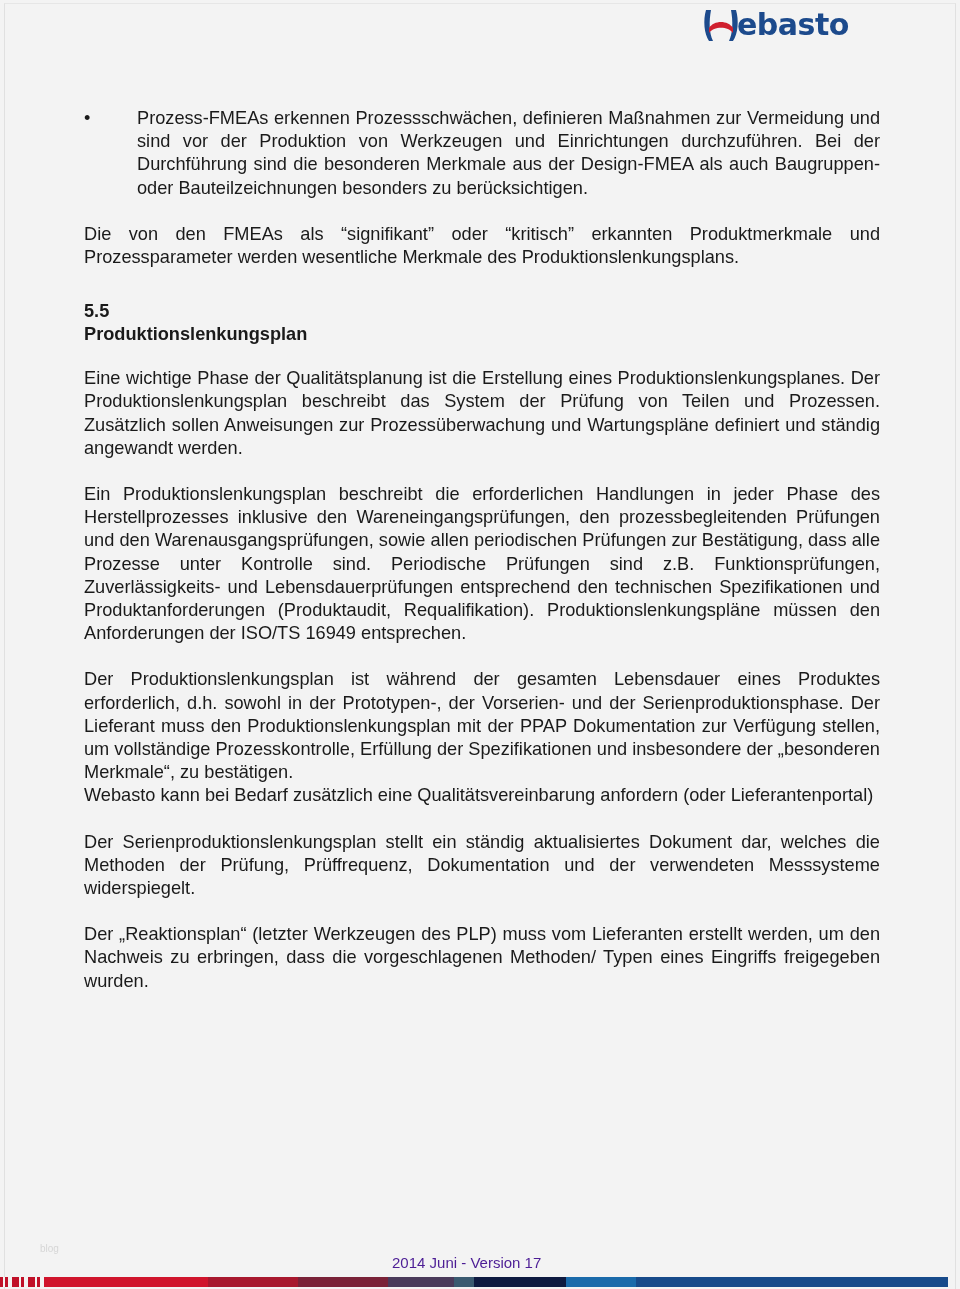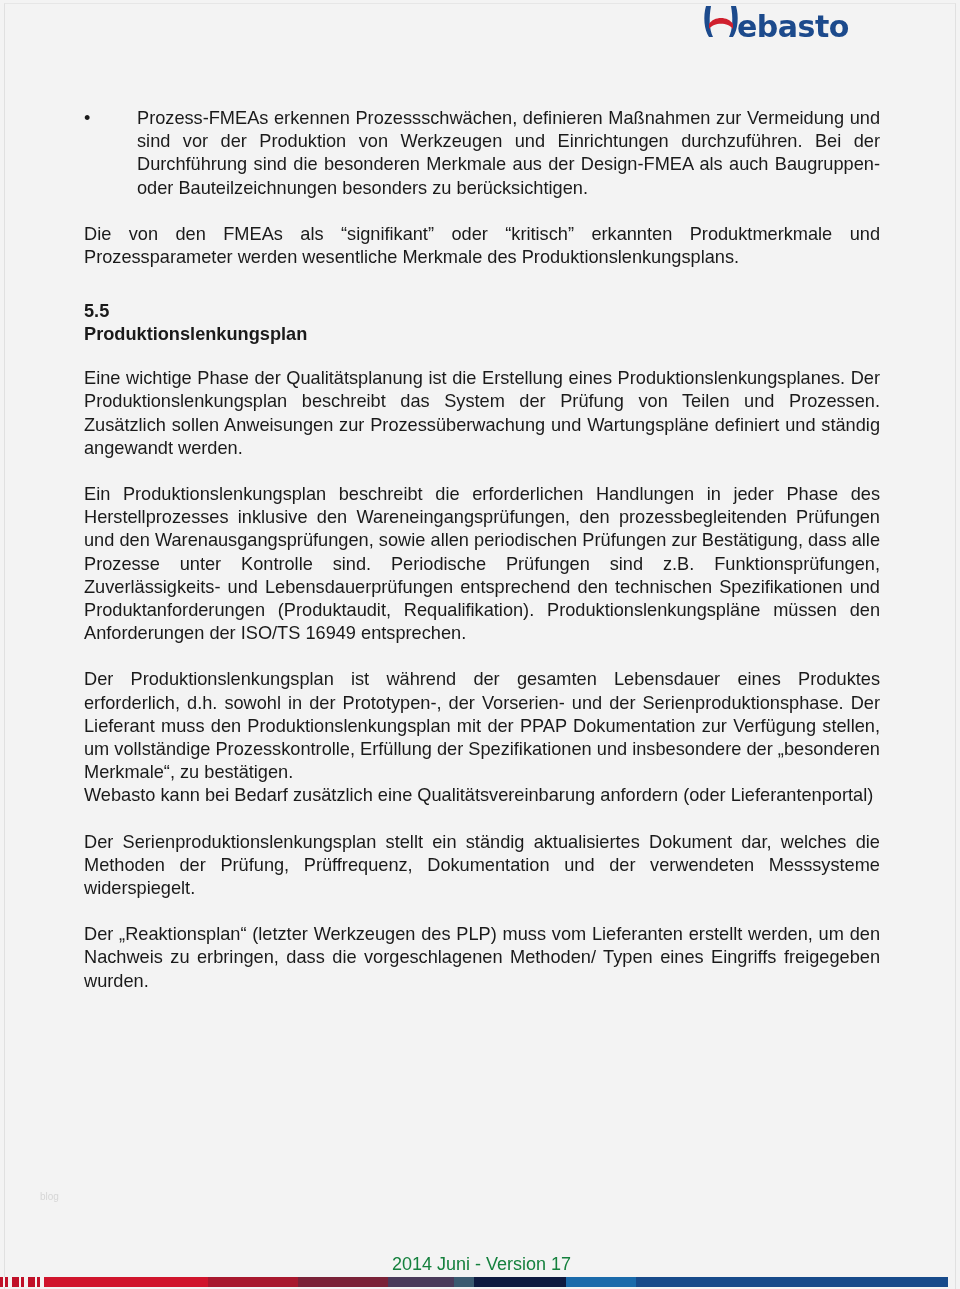--- a/index.html
+++ b/index.html
@@ -9,22 +9,22 @@
       font-family: "Liberation Sans", sans-serif;
       color: #1a1a1a;
       position: relative;
     }
     .page-frame {
       position: absolute; left: 4px; top: 3px; right: 4px; bottom: 0;
       border-left: 1px solid #e0e0e0; border-right: 1px solid #e0e0e0; border-top: 1px solid #e6e6e6;
       pointer-events: none;
     }
     .logo {
-      position: absolute; left: 702px; top: 0px; height: 40px;
-      display: flex; align-items: flex-end;
+      position: absolute; left: 702px; top: 8px; height: 40px;
+      display: flex; align-items: flex-start;
     }
     .logo svg { display: block; }
     .logo-text {
       font-family: "DejaVu Sans", sans-serif;
       font-weight: bold; font-size: 30px; color: #1c4a8c;
       letter-spacing: -0.5px; margin-left: -3px; line-height: 1;
       position: relative; top: 2px;
     }
     .content {
       position: absolute; left: 84px; top: 107px; width: 796px;
@@ -35,24 +35,24 @@
     .bullet-item .bullet { position: absolute; left: 0; top: 0; }
     .para { margin-bottom: 23px !important; }
     .para-tight { margin-bottom: 0 !important; }
     h2.section {
       margin: 31px 0 21px 0; font-size: 18.2px; font-weight: bold; line-height: 23px;
       display: flex;
       flex-direction: column;
     }
     h2.section .num { width: 59px; }
     .watermark {
-      position: absolute; left: 40px; top: 1191px; font-size: 10px; color: #d6d6d6;
+      position: absolute; left: 40px; top: 1243px; font-size: 10px; color: #d6d6d6;
     }
     .footer-version {
-      position: absolute; left: 392px; top: 1254px; font-size: 18px; color: #15803d;
+      position: absolute; left: 392px; top: 1254px; font-size: 15px; color: #4c1d95;
     }
     .footer-page {
       position: absolute; left: 826px; top: 1320px; font-size: 16px; color: #1a1a1a;
     }
     .color-bar {
       position: absolute; left: 0; top: 1277px; width: 960px; height: 10px;
       display: flex;
     }
     .color-bar span { display: block; height: 100%; }
   </style>

